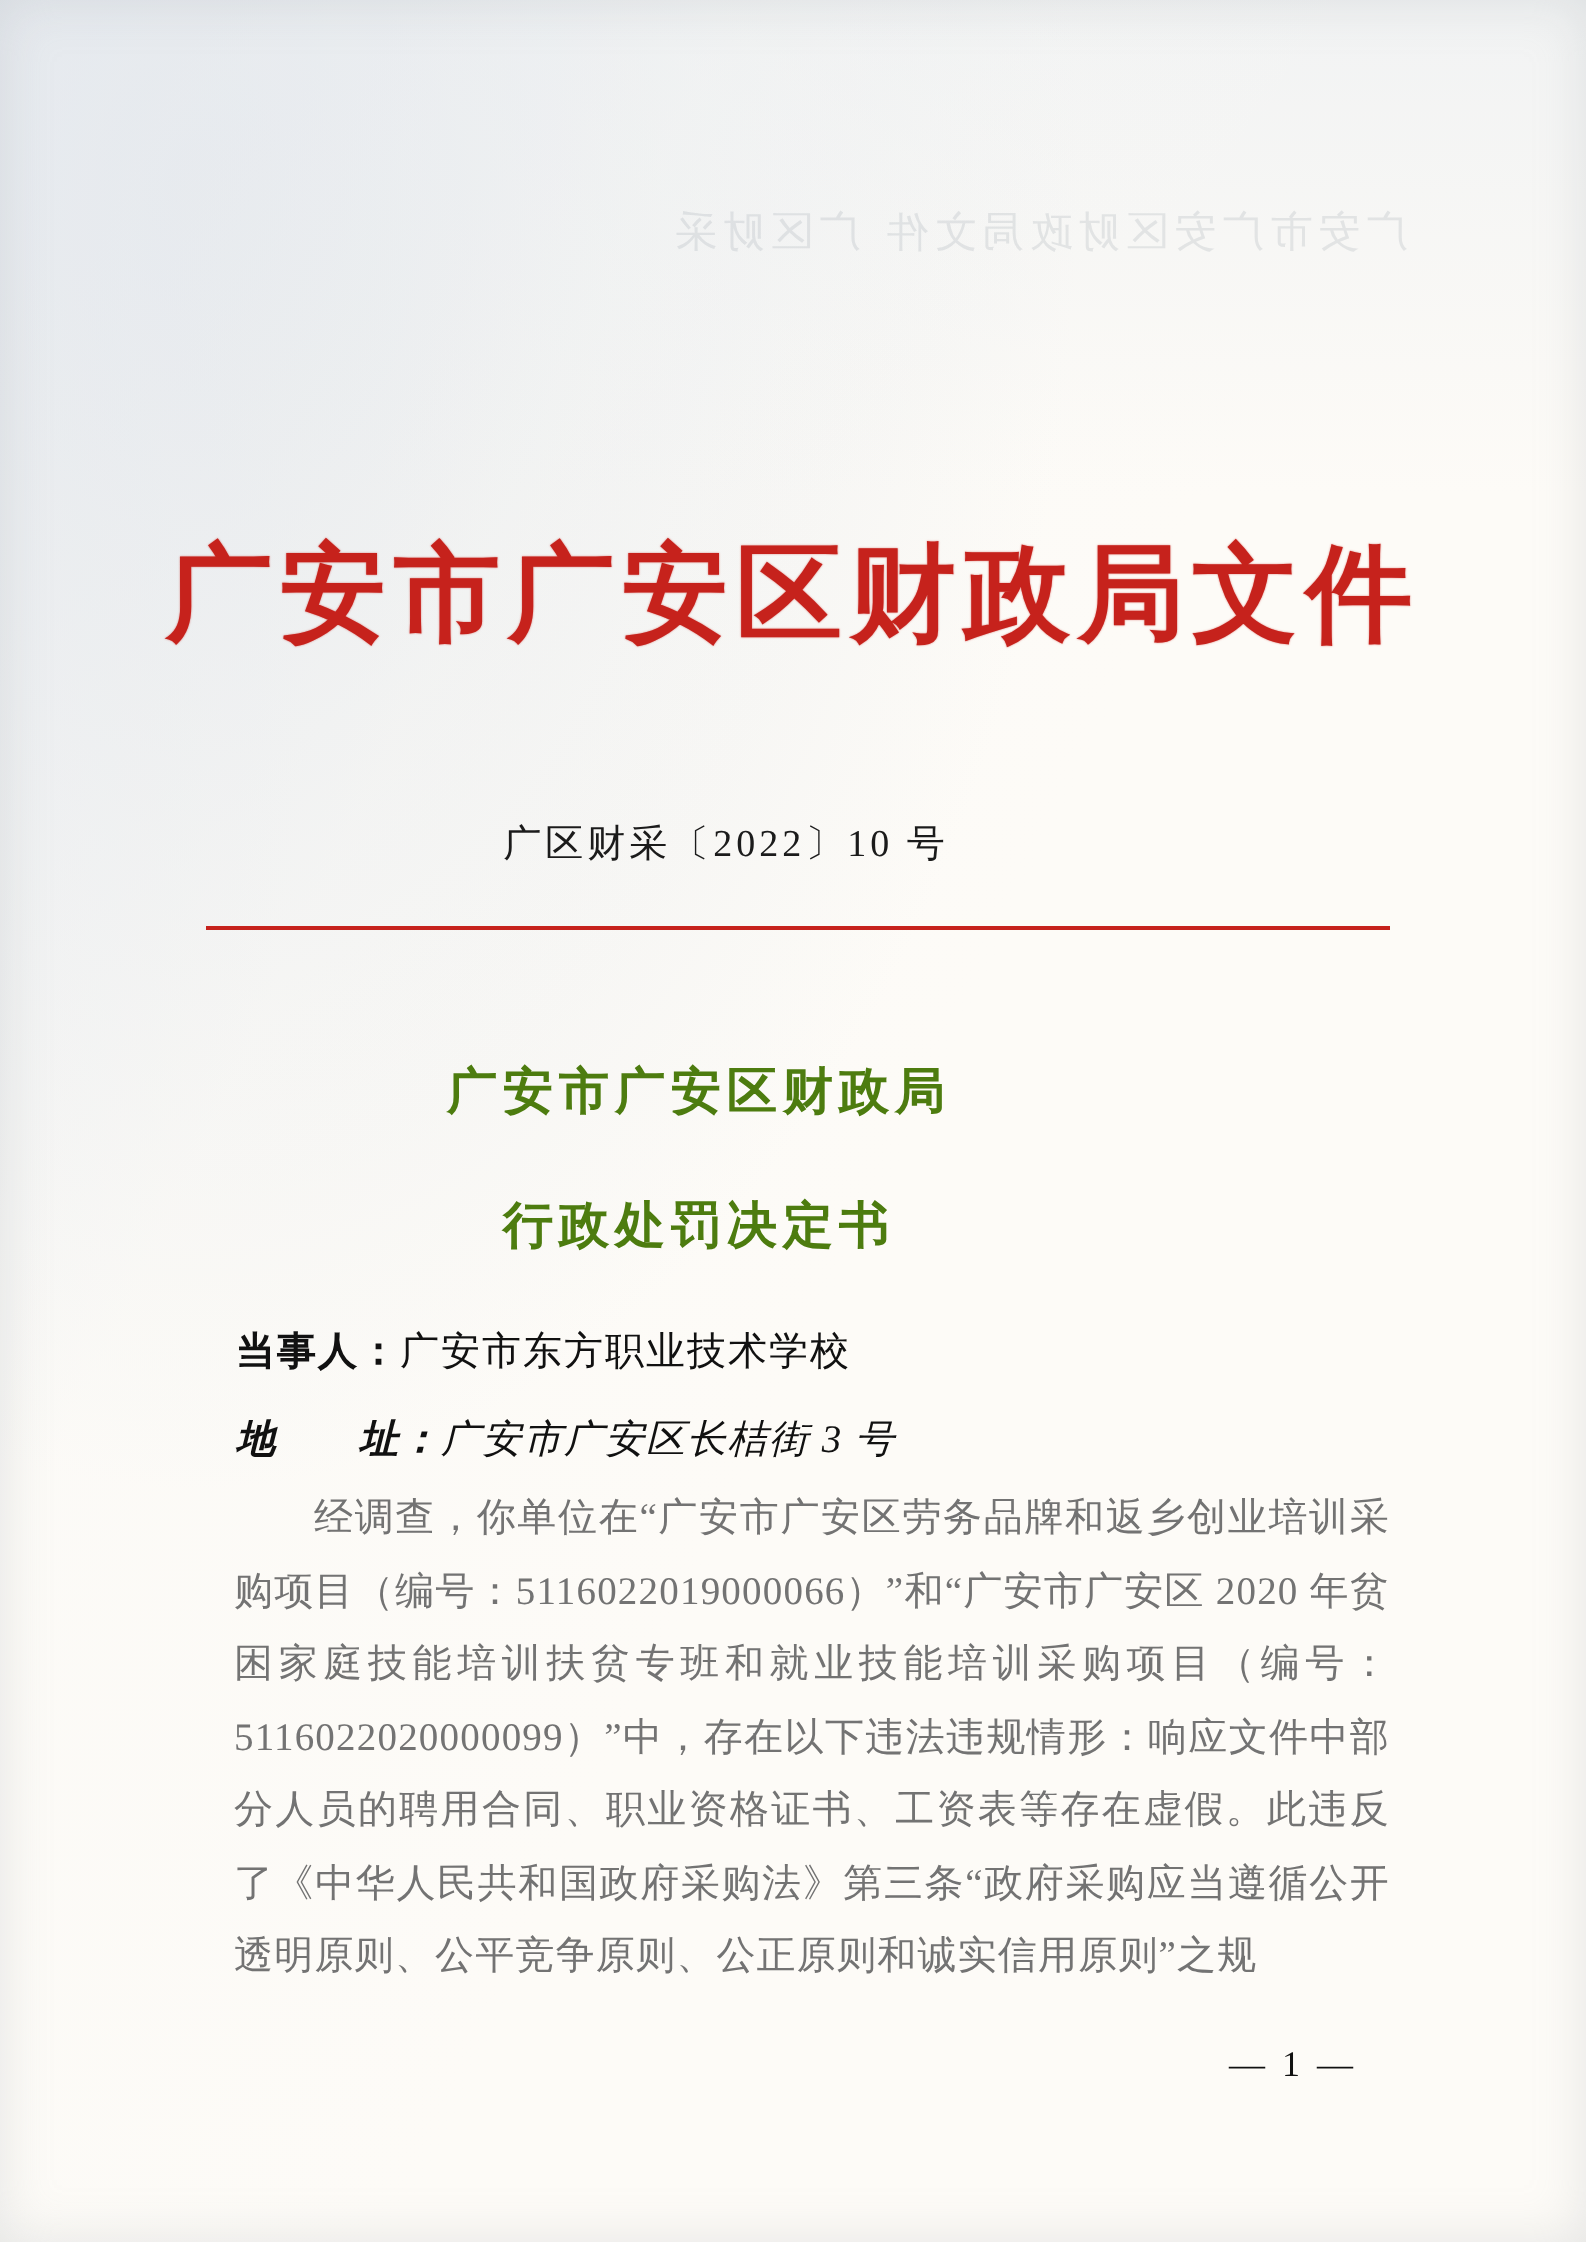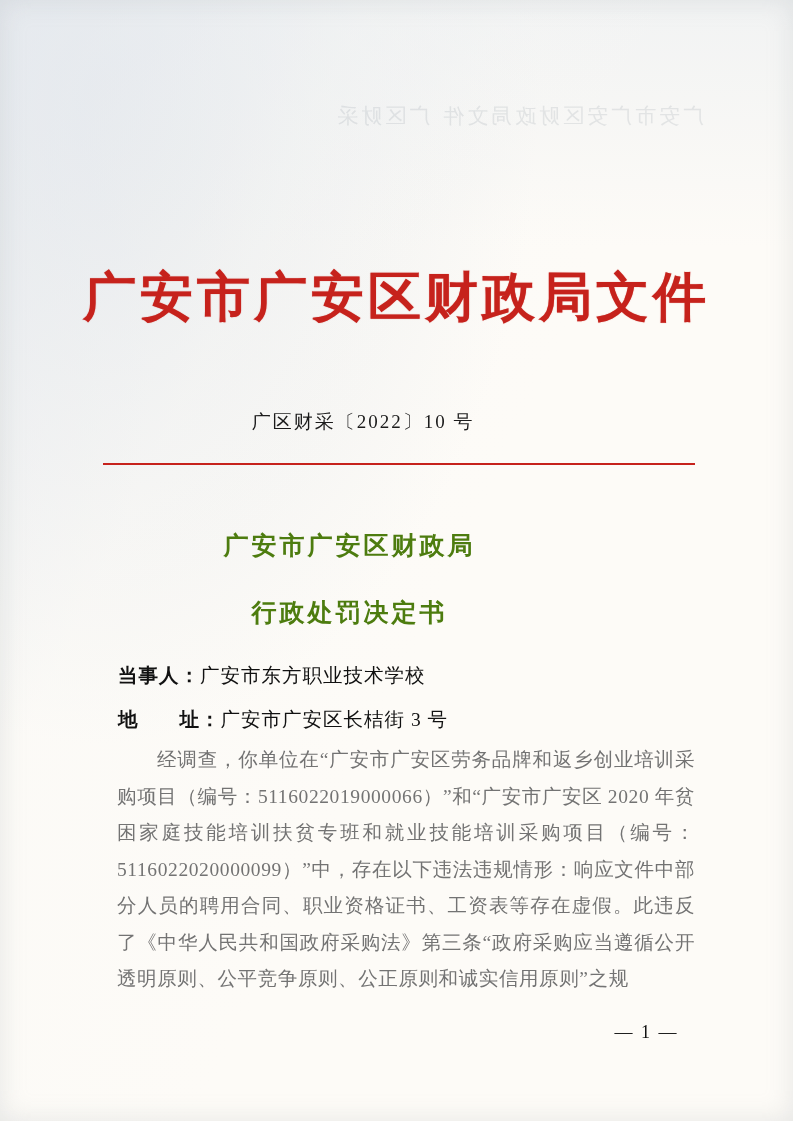--- a/index.html
+++ b/index.html
@@ -106,21 +106,21 @@
     position: absolute;
     left: 118px;
     font-size: 19.5px;
     color: #111;
     letter-spacing: 1px;
     white-space: nowrap;
     text-align: center;
   }
   .field-row .lbl { font-weight: bold; }
   .field-row.r1 { top: 662px; }
-  .field-row.r2 { top: 706px; }
+  .field-row.r2 { top: 706px; font-style: italic; }
 
   .body-text {
     position: absolute;
     top: 742px;
     left: 117px;
     width: 578px;
     font-size: 19.5px;
     line-height: 36.5px;
     color: #737373;
     text-align: justify;

